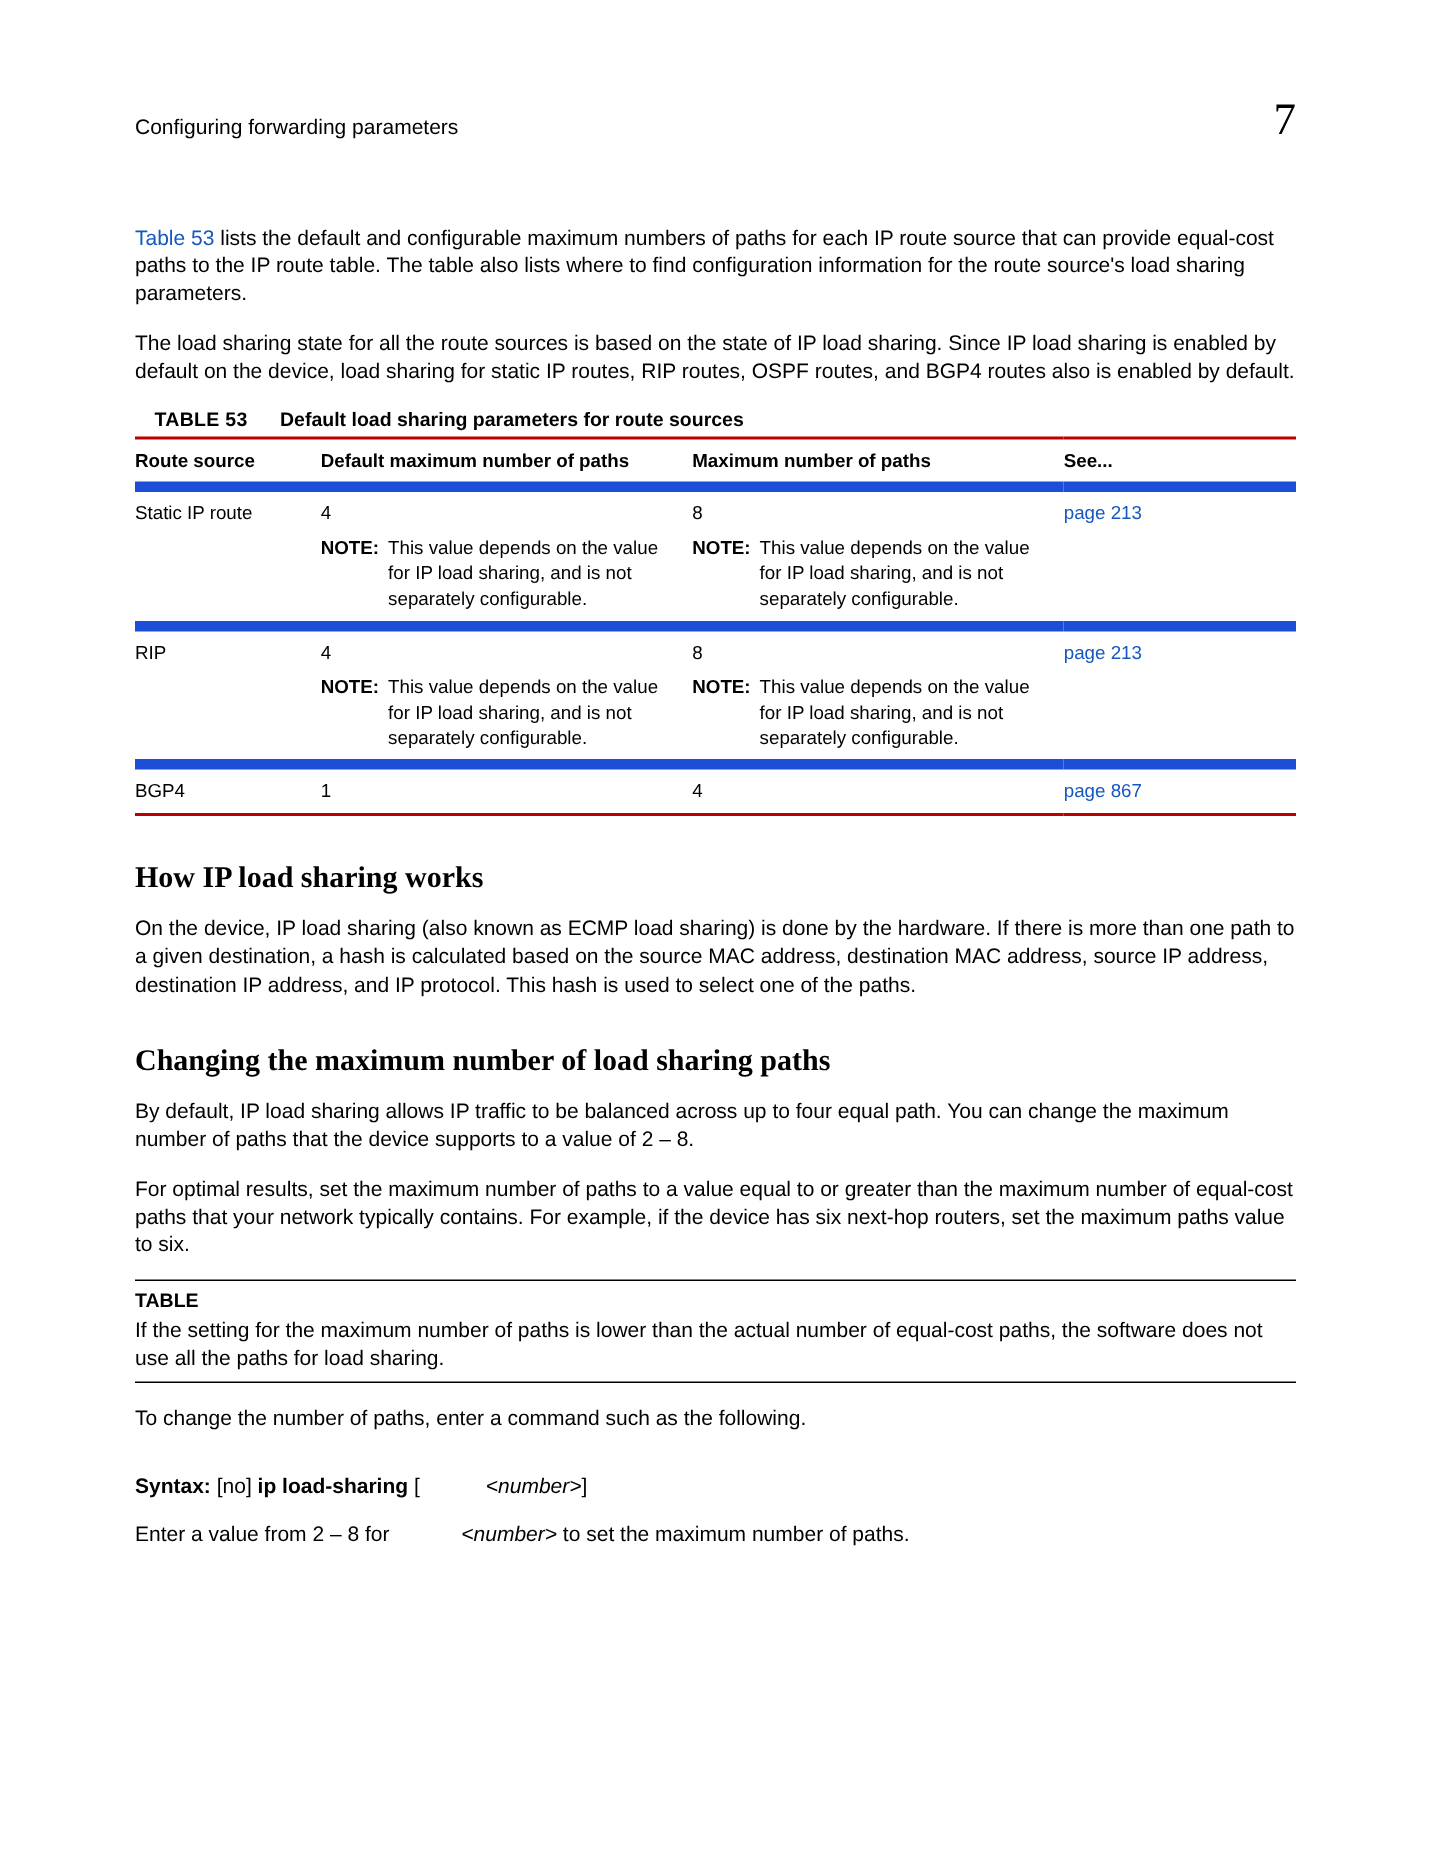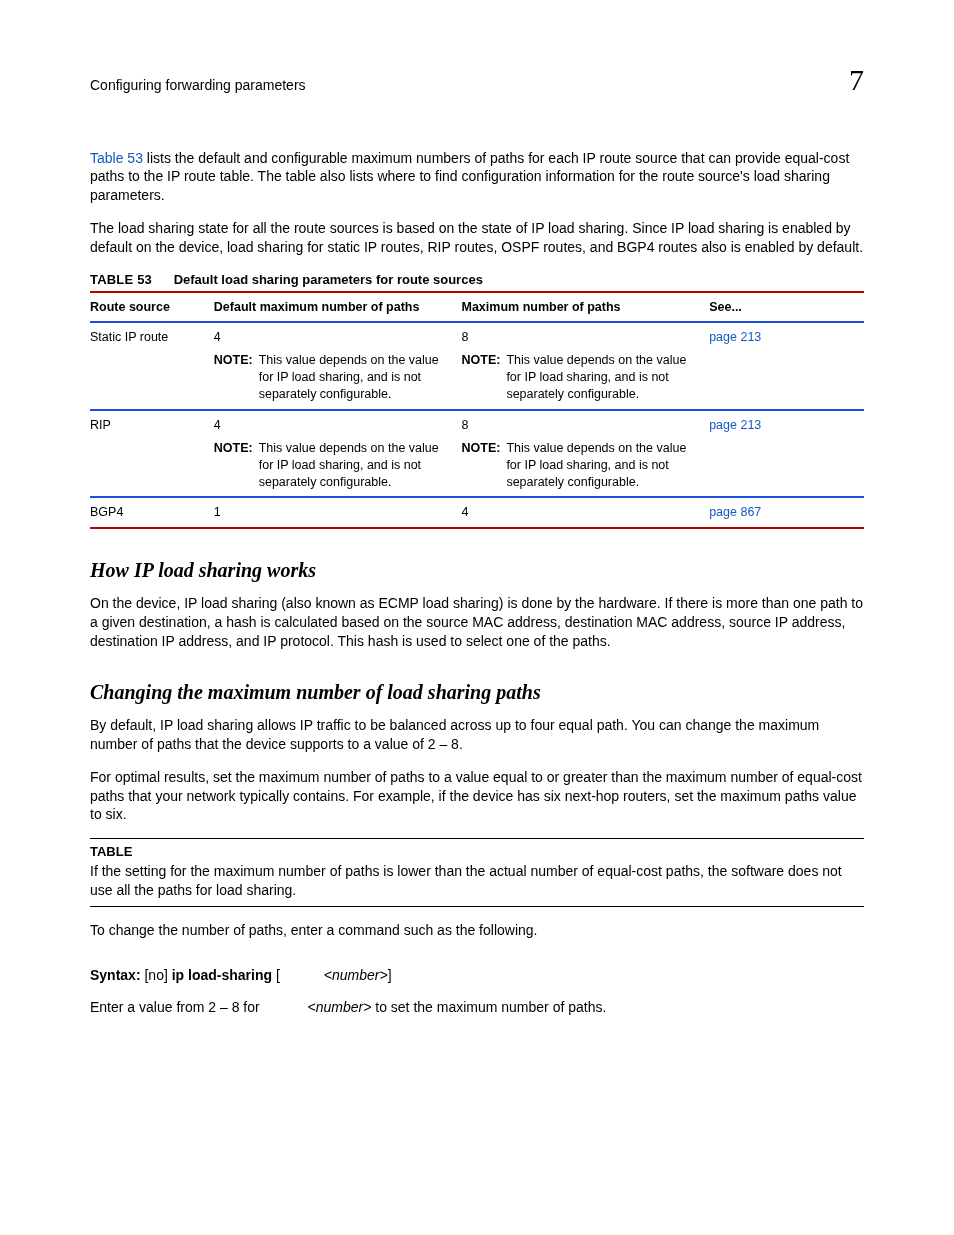--- a/index.html
+++ b/index.html
@@ -23,50 +23,49 @@
   .header-title { font-size: 14px; }
   .header-num {
     font-family: Georgia, "Times New Roman", serif;
     font-size: 30px;
     font-weight: normal;
   }
   p { margin: 0 0 14px 0; }
   .link { color: #1558c0; }
   .tbl-caption {
     font-size: 13px;
-    margin: 6px 0 2px 0;
+    margin: 6px 0 2px 13px;
   }
   .tbl-caption .lbl { font-weight: bold; letter-spacing: 0.2px; }
   .tbl-caption .cap { font-weight: bold; margin-left: 18px; font-family: Arial, sans-serif; }
   table.data {
     border-collapse: collapse;
     width: 100%;
     font-size: 12.5px;
     border-top: 2px solid #b00;
     border-bottom: 2px solid #b00;
   }
   table.data th {
     text-align: left;
     font-weight: bold;
     padding: 6px 8px 6px 0;
     border-bottom: 1px solid #000;
     vertical-align: bottom;
   }
   table.data td {
     padding: 6px 8px 6px 0;
     vertical-align: top;
-    border-top: 2px solid #1d4ed8;
+    border-top: 7px solid #1d4ed8;
   }
   table.data tr.noborder td { border-top: none; padding-top: 0; }
   .note-block { display: flex; gap: 6px; }
   .note-block .nlbl { font-weight: bold; white-space: nowrap; }
   .note-block .ntxt { flex: 1; }
   h2.section {
     font-family: Georgia, "Times New Roman", serif;
-    font-style: italic;
     font-weight: bold;
     font-size: 20px;
     margin: 28px 0 10px 0;
   }
   .note-divider {
     border-top: 1.5px solid #000;
     border-bottom: 1px solid #000;
     margin: 12px 0 14px 0;
     padding: 4px 0 6px 0;
   }

